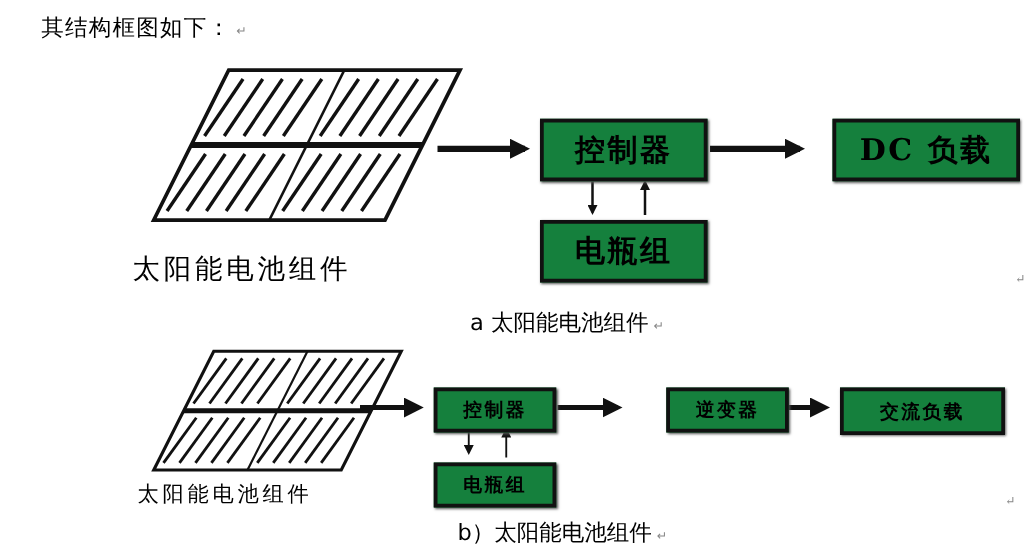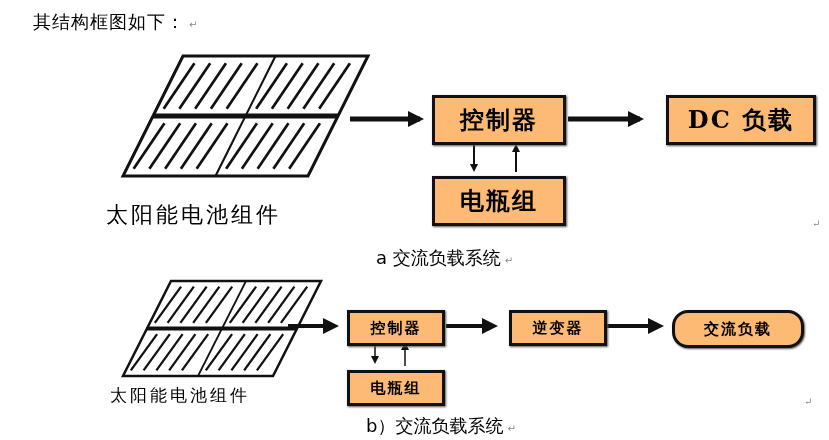--- a/index.html
+++ b/index.html
@@ -1,20 +1,20 @@
 <!DOCTYPE html>
 <html><head>
 <meta charset="utf-8">
 <style>
   html,body{margin:0;padding:0;background:#fff;}
   body{width:829px;height:440px;position:relative;overflow:hidden;font-family:"DejaVu Serif","Liberation Serif",serif;color:#000;}
   .abs{position:absolute;}
   .intro{left:8px;top:10px;font-size:18px;letter-spacing:1px;font-family:"DejaVu Sans",sans-serif;margin-left:25px;}
   .pm{color:#888;font-size:10px;margin-left:4px;}
-  .box{position:absolute;border:3px solid #111;box-shadow:1px 1px 2px #555;background:#fdba74;display:flex;align-items:center;justify-content:center;font-weight:bold;font-family:"DejaVu Sans",sans-serif;}
+  .box{position:absolute;border:3px solid #111;box-shadow:1px 1px 2px #555;background:#15803d;display:flex;align-items:center;justify-content:center;font-weight:bold;font-family:"DejaVu Sans",sans-serif;}
   .box.big{font-size:24px;letter-spacing:2px;}
   .box.small{font-size:15px;letter-spacing:2px;border-width:3px;}
   .panel-label{font-weight:normal;font-family:"DejaVu Sans",sans-serif;letter-spacing:3px;}
   .caption{font-size:18px;font-family:"DejaVu Sans",sans-serif;}
   svg{position:absolute;left:0;top:0;}
 </style>
 </head>
 <body>
 
 <div class="abs intro"><span>其结构框图如下：</span><span class="pm">↵</span></div>
@@ -88,22 +88,22 @@
   <line x1="446" y1="326" x2="494" y2="326" stroke="#111" stroke-width="4" marker-end="url(#ahb)"></line>
   <line x1="605" y1="326" x2="660" y2="326" stroke="#111" stroke-width="4" marker-end="url(#ahb)"></line>
   <line x1="375" y1="342" x2="375" y2="362" stroke="#111" stroke-width="1.5" marker-end="url(#ah)"></line>
   <line x1="405" y1="366" x2="405" y2="344" stroke="#111" stroke-width="1.5" marker-end="url(#ah)"></line>
 </svg>
 
 <div class="abs panel-label" style="left:106px;top:200px;font-size:22px;">太阳能电池组件</div>
 <div class="box big" style="left:432px;top:95px;width:128px;height:44px;">控制器</div>
 <div class="box big" style="left:432px;top:176px;width:128px;height:44px;">电瓶组</div>
 <div class="box big" style="left:666px;top:95px;width:144px;height:44px;font-family:'DejaVu Serif',serif;">DC 负载</div>
-<div class="abs caption" style="left:376px;top:246px;"><span>a  交流负载系统</span><span class="pm">↵</span></div>
+<div class="abs caption" style="left:376px;top:246px;"><span>a  太阳能电池组件</span><span class="pm">↵</span></div>
 <div class="abs pm" style="left:808px;top:218px;">↵</div>
 
 <div class="abs panel-label" style="left:110px;top:384px;font-size:17px;">太阳能电池组件</div>
 <div class="box small" style="left:347px;top:310px;width:92px;height:30px;">控制器</div>
 <div class="box small" style="left:347px;top:370px;width:92px;height:30px;">电瓶组</div>
-<div class="box small" style="left:509px;top:310px;width:92px;height:30px;">逆变器</div>
-<div class="box small" style="left:672px;top:310px;width:126px;height:32px;border-radius:16px;">交流负载</div>
-<div class="abs caption" style="left:366px;top:414px;"><span>b）交流负载系统</span><span class="pm">↵</span></div>
+<div class="box small" style="left:533px;top:310px;width:92px;height:30px;">逆变器</div>
+<div class="box small" style="left:672px;top:310px;width:126px;height:32px;">交流负载</div>
+<div class="abs caption" style="left:366px;top:414px;"><span>b）太阳能电池组件</span><span class="pm">↵</span></div>
 <div class="abs pm" style="left:800px;top:396px;">↵</div>
 
 </body></html>

